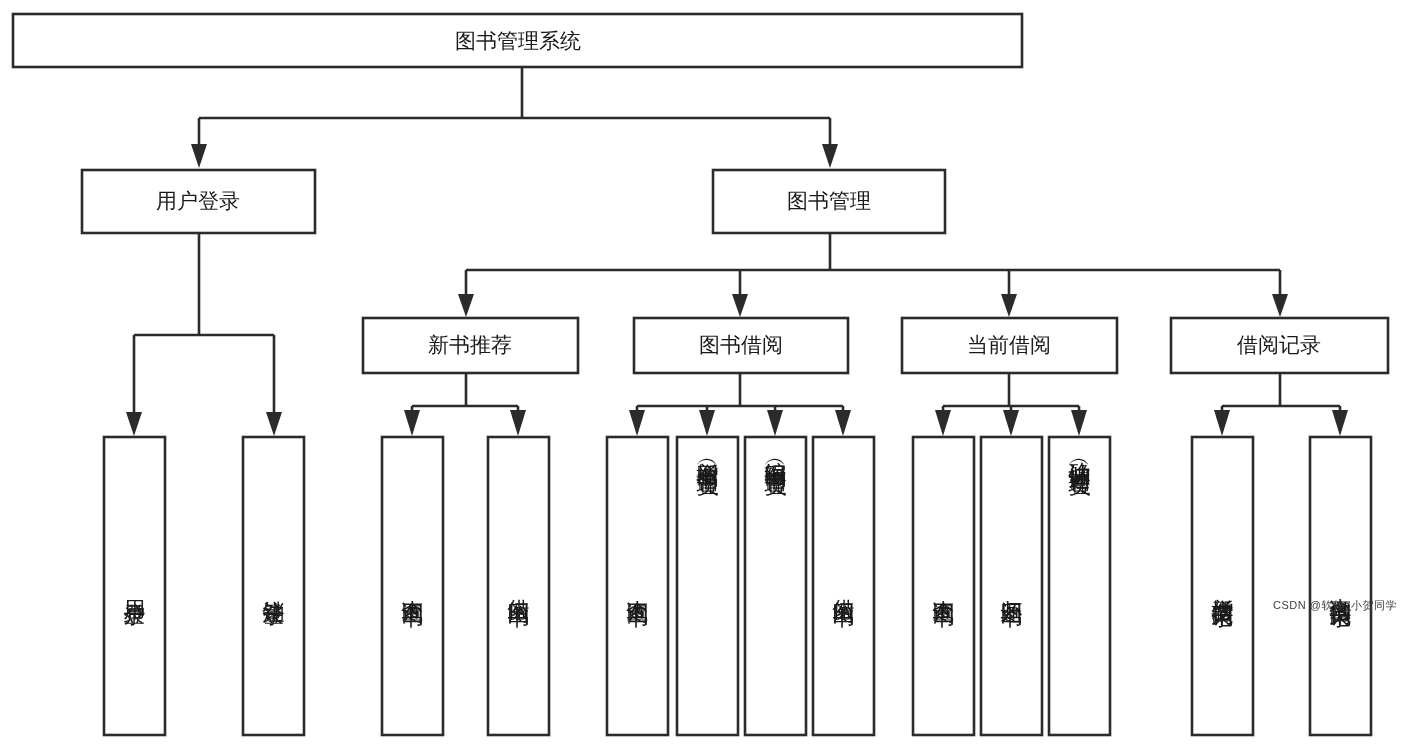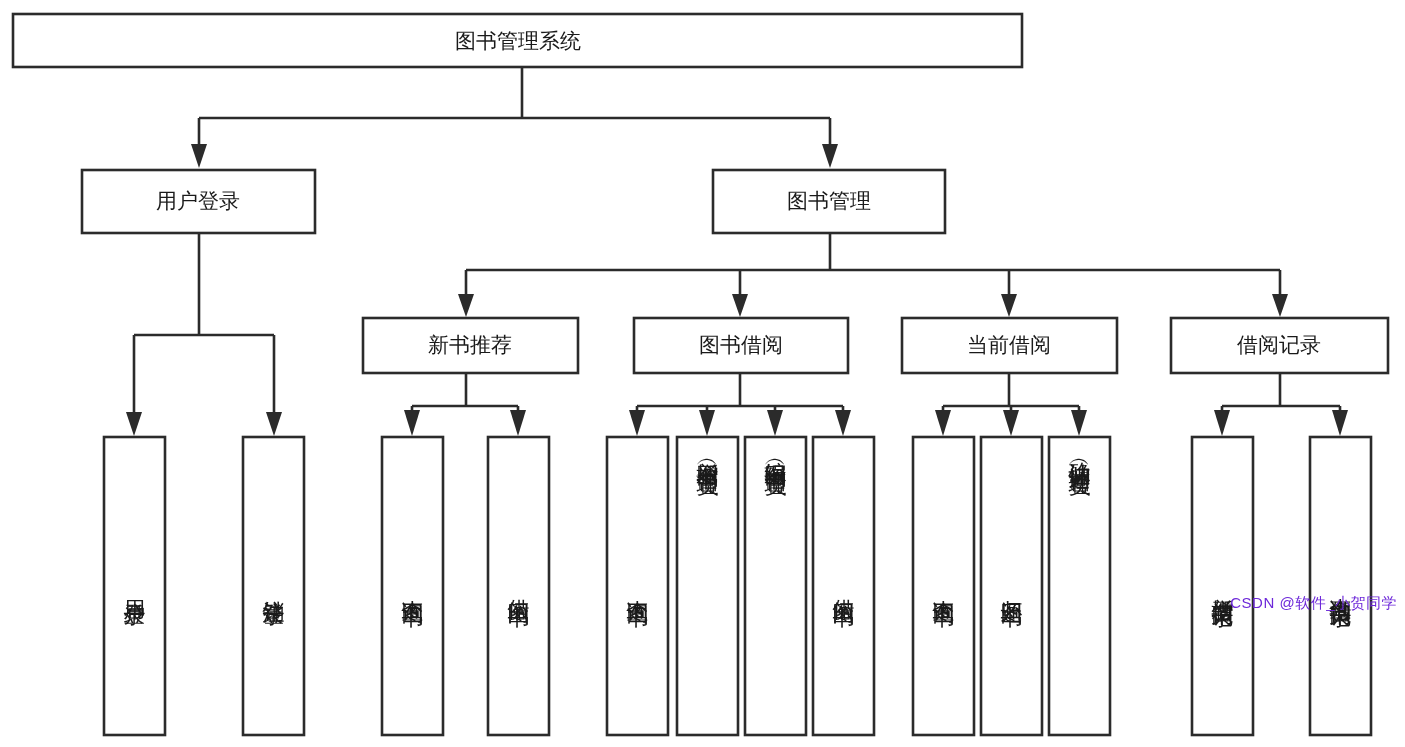--- a/index.html
+++ b/index.html
@@ -63,22 +63,22 @@
     letter-spacing: 2px;
     color: #1a1a1a;
     white-space: nowrap;
     text-align: center;
   }
   .watermark {
     position: absolute;
     right: 8px;
     bottom: 6px;
     font-family: "Liberation Sans", "DejaVu Sans", sans-serif;
-    font-size: 15px;
-    color: #6d28d9;
+    font-size: 11px;
+    color: #404040;
     letter-spacing: 0.5px;
     white-space: nowrap;
     margin-top: 40px;
   }
 </style>
 </head>
 <body>
 
 <div id="diagram-root">
 

